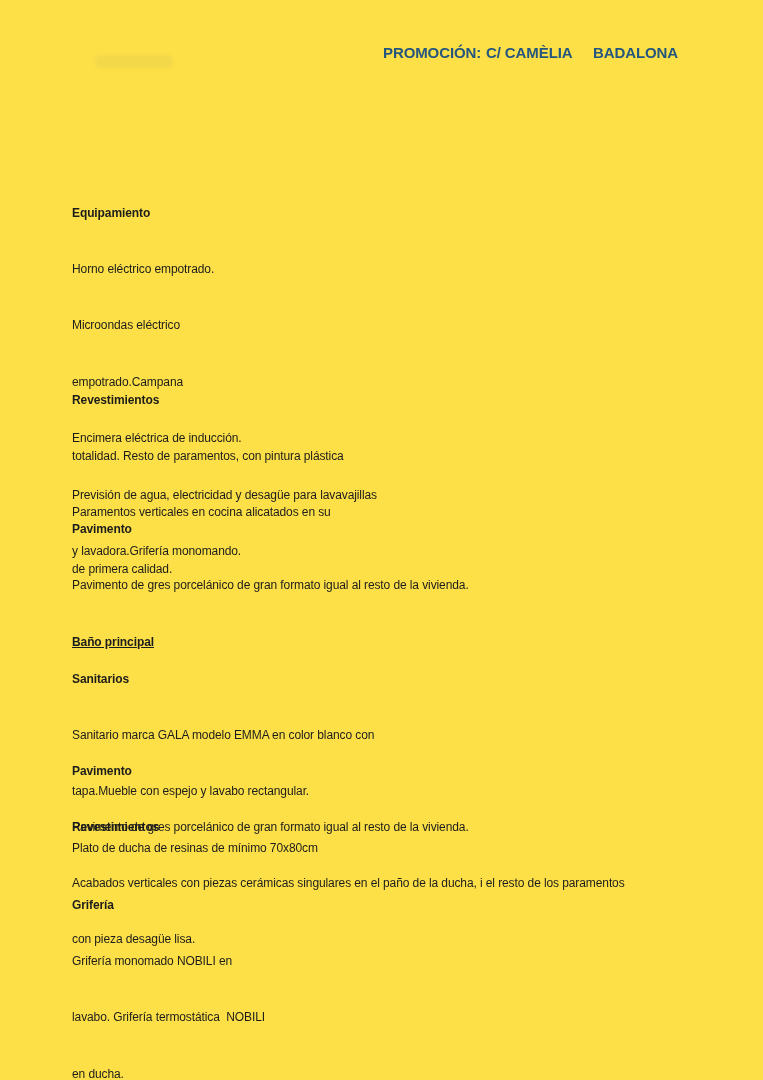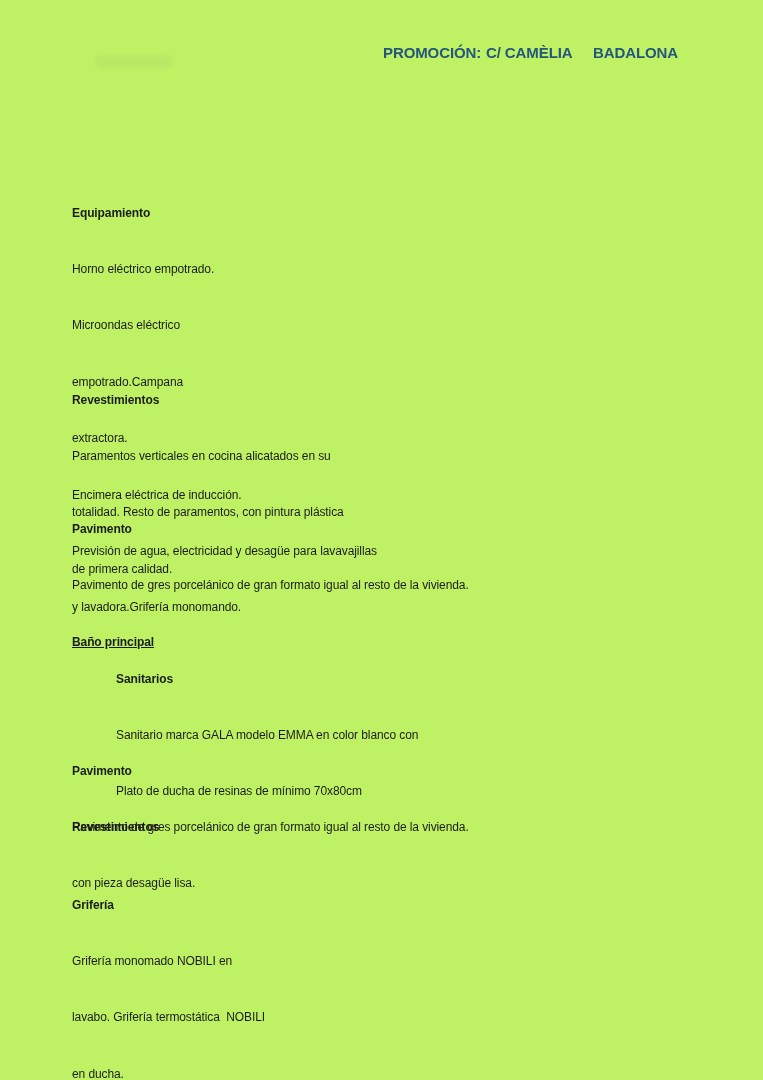--- a/index.html
+++ b/index.html
@@ -4,21 +4,21 @@
 <style>
   * { margin: 0; padding: 0; box-sizing: border-box; }
   html, body { background: #e9e9e9; }
   body { font-family: "Liberation Sans", "DejaVu Sans", sans-serif; }
 
   .page {
     position: relative;
     width: 763px;
     height: 1080px;
     margin: 0 auto;
-    background: #bef264;
+    background: #fde047;
     overflow: hidden;
     color: #1c1c1c;
     padding-left: 12px;
   }
 
   
   .hdr-item {
     position: absolute;
     top: 44px;
     font-size: 15px;
@@ -53,21 +53,21 @@
     white-space: pre;
     color: #1c1c1c;
   }
   .section .heading { font-weight: 700; }
   .section .heading.underline { font-weight: 700; text-decoration: underline; }
 
   .s0 { top: 166px; }
   .s1 { top: 353px; }
   .s2 { top: 482px; }
   .s3 { top: 595px; }
-  .s4 { top: 632px; margin-left: 44px; }
+  .s4 { top: 632px; }
   .s5 { top: 724px; }
   .s6 { top: 780px; }
   .s7 { top: 858px; }
 </style>
 </head>
 <body>
 
 <div class="page">
 
   <div class="watermark"></div>
@@ -76,55 +76,56 @@
     <span class="hdr-item hdr-promo">PROMOCIÓN:</span>
     <span class="hdr-item hdr-street">C/ CAMÈLIA</span>
     <span class="hdr-item hdr-city">BADALONA</span>
   </div>
 
   <div class="section s0">
     <div class="heading">Equipamiento</div>
     <div class="line">Horno eléctrico empotrado.</div>
     <div class="line">Microondas eléctrico</div>
     <div class="line">empotrado.Campana</div>
-    <div class="line">extractora.</div>
     <div class="line">Encimera eléctrica de inducción.</div>
     <div class="line">Previsión de agua, electricidad y desagüe para lavavajillas</div>
     <div class="line">y lavadora.Grifería monomando.</div>
   </div>
 
   <div class="section s1">
     <div class="heading">Revestimientos</div>
+    <div class="line">totalidad. Resto de paramentos, con pintura plástica</div>
     <div class="line">Paramentos verticales en cocina alicatados en su</div>
-    <div class="line">totalidad. Resto de paramentos, con pintura plástica</div>
     <div class="line">de primera calidad.</div>
   </div>
 
   <div class="section s2">
     <div class="heading">Pavimento</div>
     <div class="line">Pavimento de gres porcelánico de gran formato igual al resto de la vivienda.</div>
   </div>
 
   <div class="section s3">
     <div class="heading underline">Baño principal</div>
   </div>
 
   <div class="section s4">
     <div class="heading">Sanitarios</div>
     <div class="line">Sanitario marca GALA modelo EMMA en color blanco con</div>
+    <div class="line">tapa.Mueble con espejo y lavabo rectangular.</div>
     <div class="line">Plato de ducha de resinas de mínimo 70x80cm</div>
   </div>
 
   <div class="section s5">
     <div class="heading">Pavimento</div>
     <div class="line">Pavimento de gres porcelánico de gran formato igual al resto de la vivienda.</div>
   </div>
 
   <div class="section s6">
     <div class="heading">Revestimientos</div>
+    <div class="line">Acabados verticales con piezas cerámicas singulares en el paño de la ducha, i el resto de los paramentos</div>
     <div class="line">con pieza desagüe lisa.</div>
   </div>
 
   <div class="section s7">
     <div class="heading">Grifería</div>
     <div class="line">Grifería monomado NOBILI en</div>
     <div class="line">lavabo. Grifería termostática  NOBILI</div>
     <div class="line">en ducha.</div>
   </div>
 

